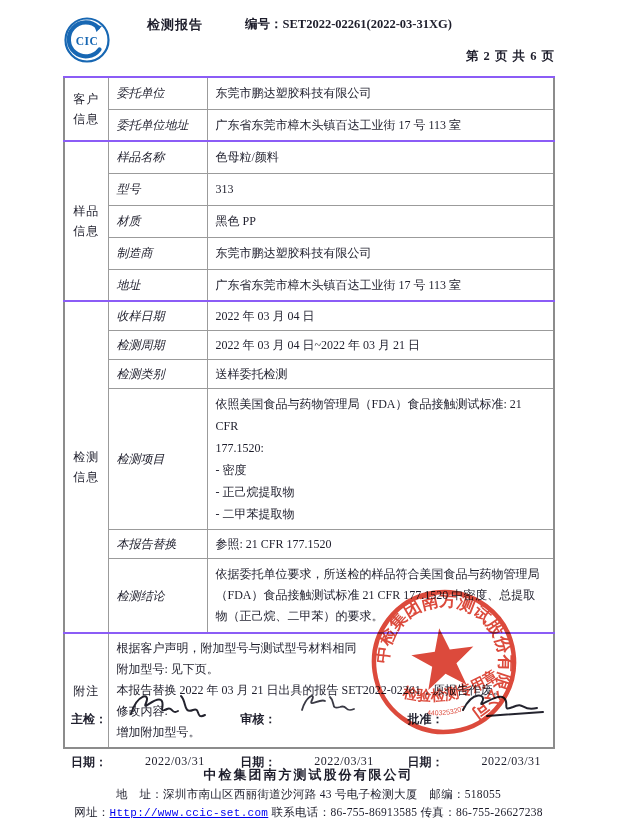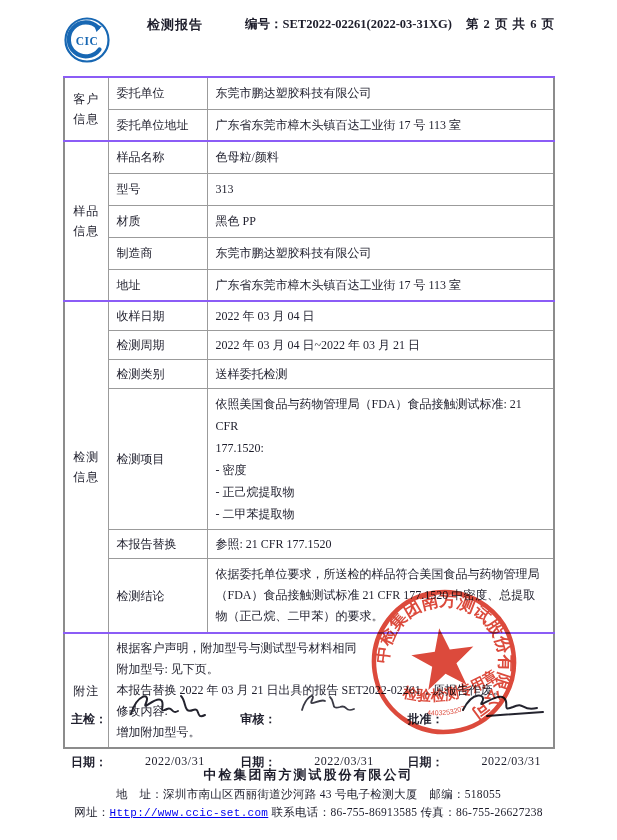--- a/index.html
+++ b/index.html
@@ -11,36 +11,36 @@
     color:#1d1d2b;
   }
   
   .header {
     position:absolute; left:63px; top:16px; width:492px;
     display:flex; align-items:flex-start;
   }
   .logo-wrap { width:48px; height:48px; flex:0 0 48px; }
   .hdr-title { font-size:13px; font-weight:bold; margin-left:36px; letter-spacing:1px; }
   .hdr-no { font-size:12.5px; font-weight:bold; margin-left:42px; white-space:nowrap; }
-  .hdr-page { font-size:12.5px; font-weight:bold; margin-left:auto; white-space:nowrap; letter-spacing:1px; }
+  .hdr-page { font-size:12.5px; font-weight:bold; margin-left:auto; white-space:nowrap; letter-spacing:1px;margin-top:32px; }
   
   table.report {
     position:absolute; left:63px; top:76px; width:492px;
     border-collapse:collapse; table-layout:fixed;
   }
   table.report td {
     border:1px solid #9b9b9b; font-size:12px; vertical-align:middle;
     padding:4px 8px; line-height:20px;
   }
   table.report { border:2px solid #8c8c8c; }
   tr.sect-top td { border-top:2px solid #8b5cf6; }
   td.sec {
     text-align:center; padding:4px 2px; line-height:24px; letter-spacing:1px;
   }
-  td.lbl { padding-left:10px; }
+  td.lbl { padding-left:10px;font-style:italic; }
   td.val { padding-left:12px; }
   .h33 { height:32px; }
   .h28 { height:27px; }
   .mline div { line-height:22px; }
   td.note-val { padding:5px 12px; }
   td.note-val div { line-height:21px; }
   
   .sig-area { position:absolute; left:63px; top:686px; width:492px;padding-left:8px; }
   .sig-row { display:flex; align-items:flex-end; }
   .sig-col { display:flex; align-items:flex-end; }

